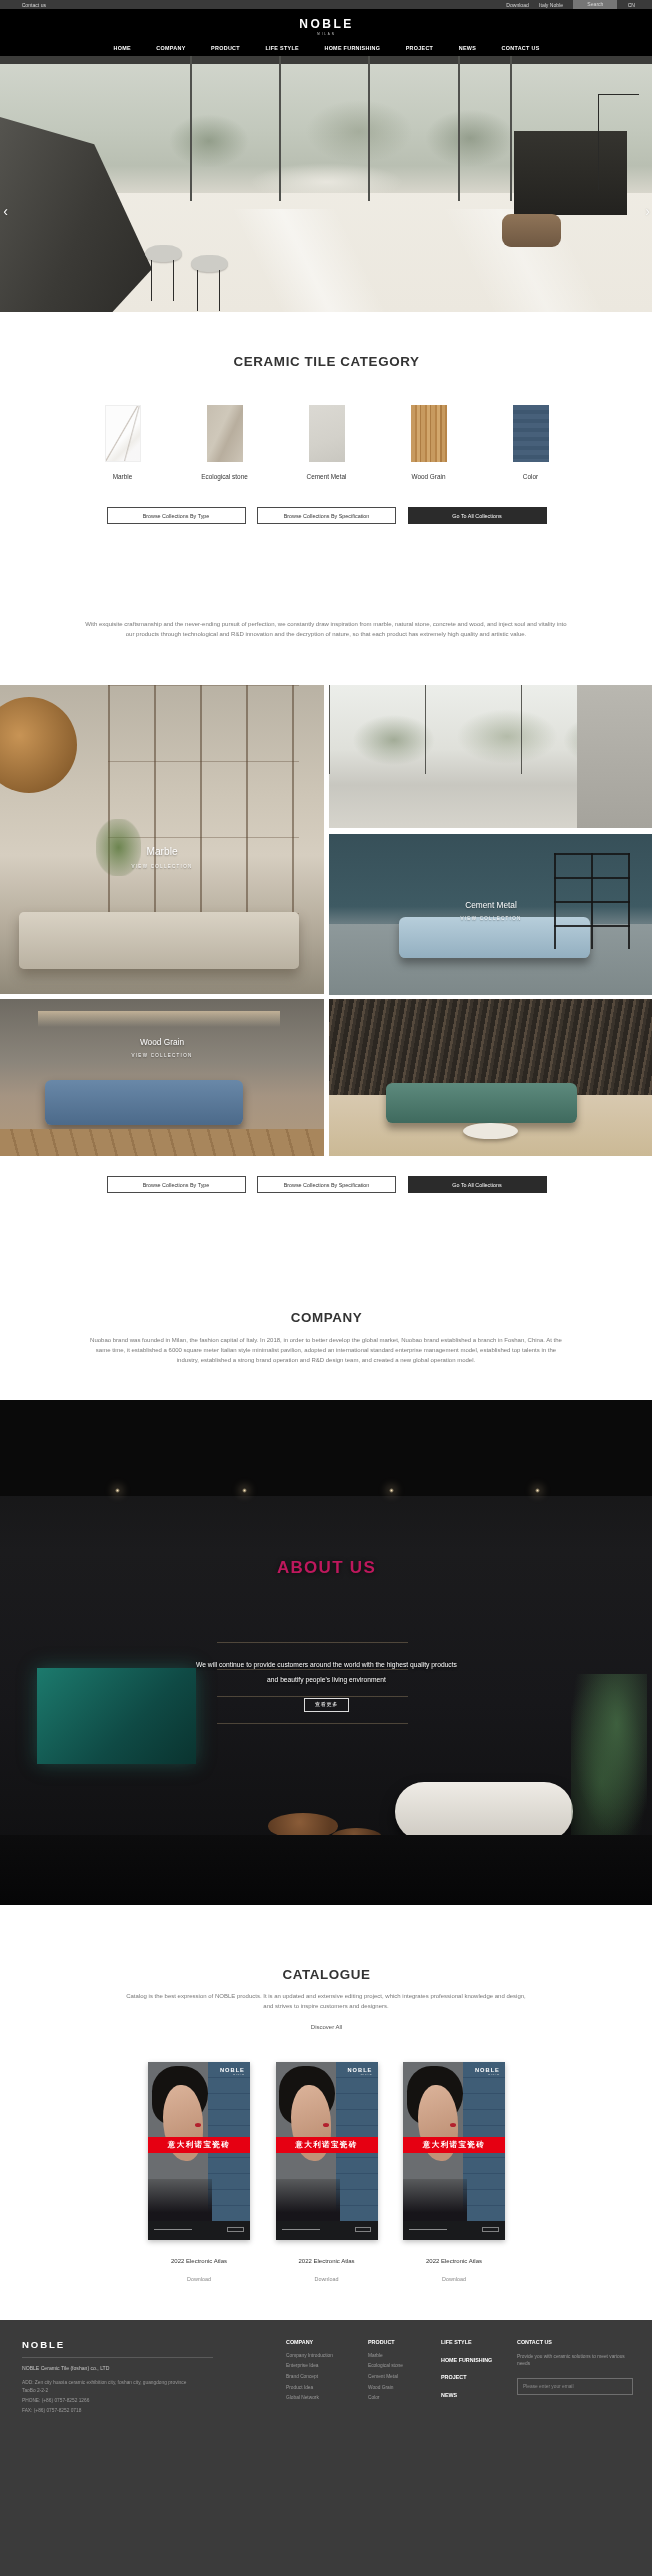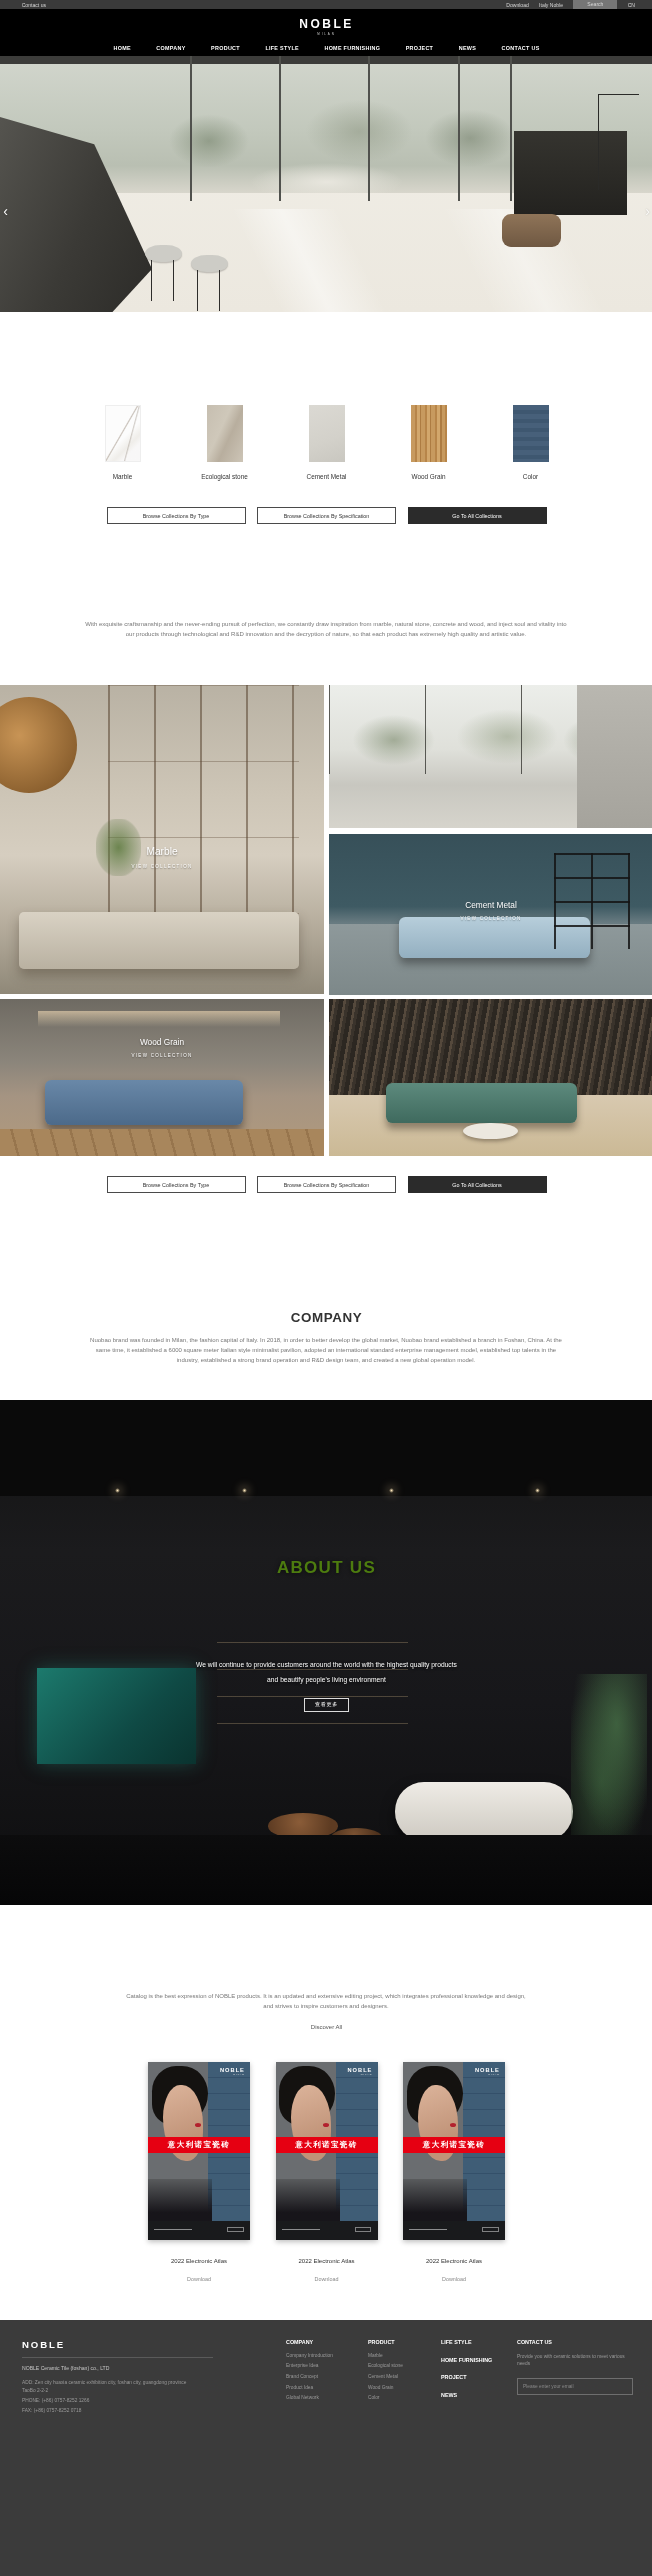--- a/index.html
+++ b/index.html
@@ -142,21 +142,21 @@
         background:linear-gradient(180deg,#efece6,#cdc9c1); box-shadow:0 7.6px 14px rgba(0,0,0,.6); }
   .about .tbl1 { position:absolute; left:268px; top:413px; width:70px; height:25.5px; border-radius:50%;
         background:radial-gradient(circle at 45% 35%, #8a5c38, #5d3b22 75%); }
   .about .tbl2 { position:absolute; left:331px; top:428px; width:51px; height:19px; border-radius:50%;
         background:radial-gradient(circle at 45% 35%, #7b5232, #4e321d 75%); }
   .about .plant { position:absolute; right:6.4px; top:274px; width:76px; height:166px;
         background:radial-gradient(ellipse at 60% 30%, rgba(70,110,70,.8), transparent 70%),
                    radial-gradient(ellipse at 40% 65%, rgba(55,90,55,.7), transparent 70%); }
   .about .floor { position:absolute; bottom:0; width:100%; height:70px; background:linear-gradient(180deg,#0c0c0d,#060607); }
   .about-title { position:absolute; top:1558px; left:0; width:653px; text-align:center;
-        color:#4d7c0f; font-size:17px; font-weight:bold; letter-spacing:1.3px; text-shadow:0 1.3px 5.1px rgba(0,0,0,.6); }
+        color:#be185d; font-size:17px; font-weight:bold; letter-spacing:1.3px; text-shadow:0 1.3px 5.1px rgba(0,0,0,.6); }
   .about-line { position:absolute; left:0; width:653px; text-align:center; color:#fff; font-size:6.7px; text-shadow:0 0.6px 2.5px rgba(0,0,0,.7); }
   .about-more { position:absolute; top:1697px; left:0; width:653px; text-align:center; }
   .about-more span { display:inline-block; border:0.6px solid rgba(255,255,255,.85); color:#fff;
         font-size:5.1px; padding:2.5px 10.2px; letter-spacing:0.6px; cursor:pointer; }
 
   
   .discover { position:absolute; top:2024px; left:0; width:653px; text-align:center;
         color:#555; font-size:6px; cursor:pointer; }
   .covers { position:absolute; top:2062px; left:0; width:653px; display:flex; justify-content:center; gap:25.5px; }
   .cover { position:relative; width:102px; height:178px; background:#6a6d70; overflow:hidden; cursor:pointer;
@@ -248,20 +248,21 @@
     <div class="stool" style="left:145px; top:189px;"></div>
     <div class="stool" style="left:191px; top:199px;"></div>
     <div class="hero-cabinet"></div>
     <div class="hero-pouf"></div>
     <div class="hero-rack"></div>
     <div class="hero-arrow prev">‹</div>
     <div class="hero-arrow next">›</div>
 
   </div>
 
+  <div class="sec-title" style="top:354px">CERAMIC TILE CATEGORY</div>
   <div class="cat-row">
     <div class="cat-item">
       <div class="swatch marble"></div>
       <div class="cat-label">Marble</div>
     </div>
     <div class="cat-item">
       <div class="swatch eco"></div>
       <div class="cat-label">Ecological stone</div>
     </div>
     <div class="cat-item">
@@ -348,20 +349,21 @@
     <div class="plant"></div>
     <div class="floor"></div>
   </div>
   <div class="about-title">ABOUT US</div>
   <div class="about-line" style="top:1661px">We will continue to provide customers around the world with the highest quality products</div>
   <div class="about-line" style="top:1676px">and beautify people's living environment</div>
   <div class="about-more">
     <span>查看更多</span>
   </div>
 
+  <div class="sec-title" style="top:1967px">CATALOGUE</div>
   <div class="sec-para" style="top:1991px; left:122px; width:408px;">Catalog is the best expression of NOBLE products. It is an updated and extensive editing project, which integrates professional knowledge and design, and strives to inspire customers and designers.</div>
   <div class="discover">Discover All</div>
 
   <div class="covers">
     <div class="cover">
       <div class="tiles"></div>
       <div class="hair"></div>
       <div class="face"></div>
       <div class="lips"></div>
       <div class="body"></div>

